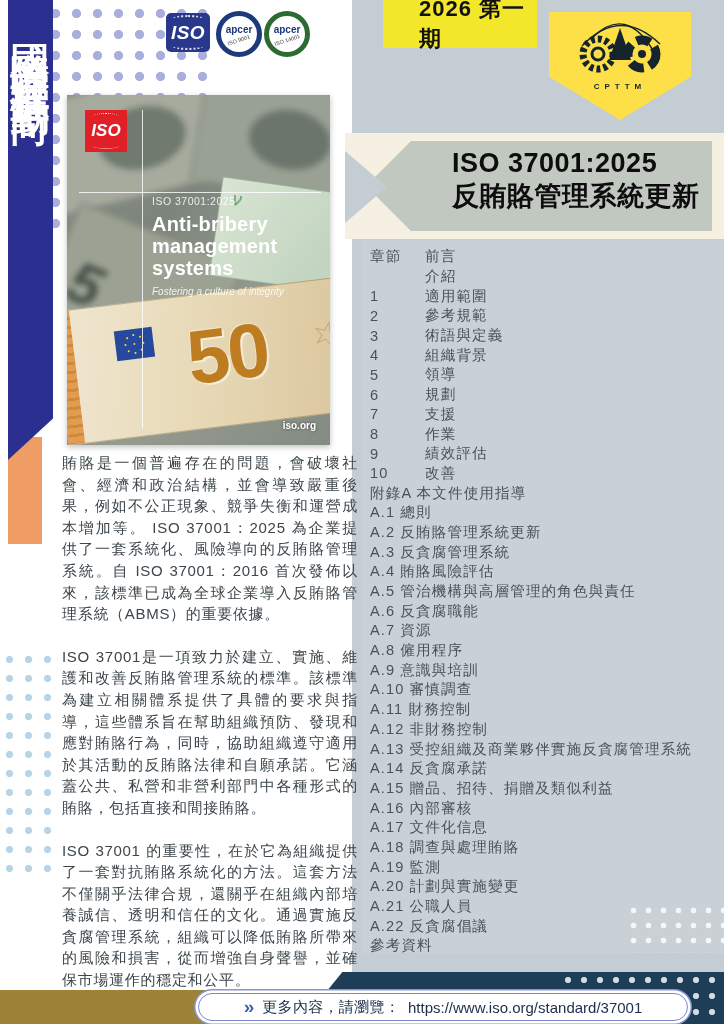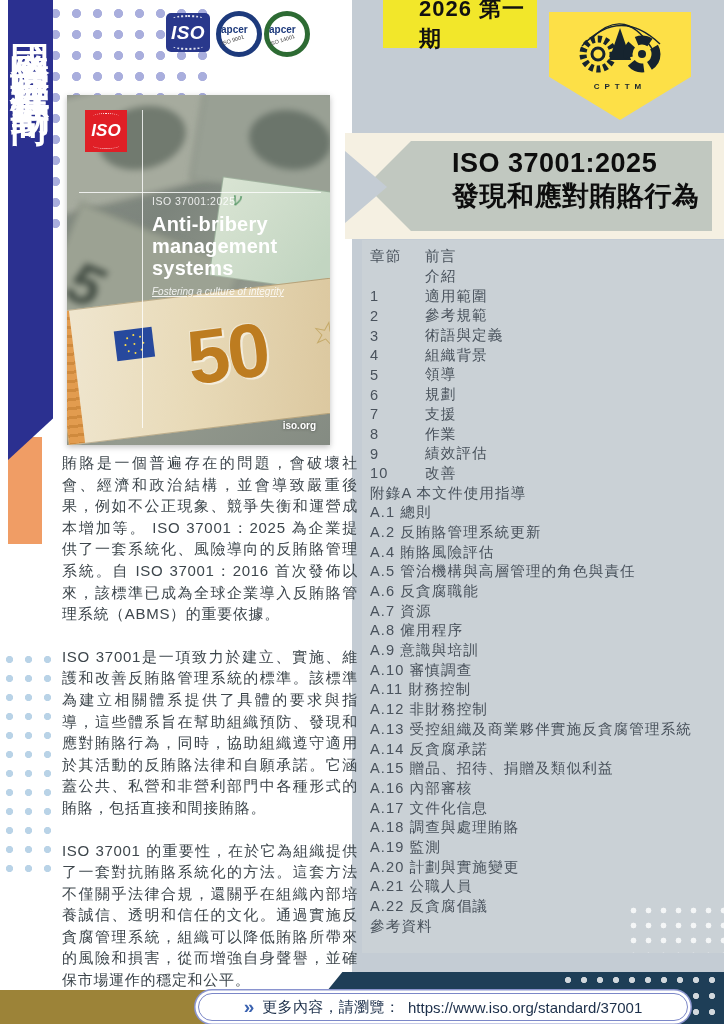--- a/index.html
+++ b/index.html
@@ -28,21 +28,21 @@
   .orange-block{position:absolute;left:8px;top:437px;width:34px;height:107px;
     background:#f09d65;z-index:2;}
   
   .iso-top-logo{position:absolute;left:166px;top:13px;width:44px;height:39px;z-index:4;
     background:#29388c;border-radius:5px;color:#fff;display:flex;align-items:center;justify-content:center;
     font-weight:bold;font-style:italic;font-size:19px;letter-spacing:.5px;}
   .iso-top-logo .arc{position:absolute;left:7px;width:30px;height:7px;border-radius:50%;}
   .iso-top-logo .arc.t{top:2px;border-top:2px dotted rgba(255,255,255,.85);}
   .iso-top-logo .arc.b{bottom:2px;border-bottom:2px dotted rgba(255,255,255,.85);}
   .apcer{position:absolute;top:11px;width:46px;height:46px;border-radius:50%;z-index:4;
-    background:#fff;display:flex;flex-direction:column;align-items:flex-start;justify-content:center;}
+    background:#fff;display:flex;flex-direction:column;align-items:center;justify-content:center;}
   .apcer.blue{left:216px;border:5px solid #1d3a7c;}
   .apcer.green{left:264px;border:5px solid #2d6b33;}
   .apcer .nm{font-size:10px;font-weight:bold;color:#1d3a7c;line-height:10px;}
   .apcer .ct{font-size:5.5px;color:#444;transform:rotate(-18deg);margin-top:2px;}
   
   .cover{position:absolute;left:67px;top:95px;width:263px;height:350px;z-index:3;
     overflow:hidden;background:linear-gradient(135deg,#8b9288 0%,#7c847c 35%,#959b8f 65%,#848b82 100%);
     box-shadow:0 2px 6px rgba(0,0,0,.25);}
   .bill{position:absolute;filter:blur(3px);border:1px solid rgba(60,70,60,.5);}
   .bill .oval{position:absolute;left:50%;top:50%;transform:translate(-50%,-50%);
@@ -71,21 +71,21 @@
   .cover .vline{position:absolute;left:75px;top:15px;width:1px;height:318px;background:rgba(255,255,255,.8);}
   .cover .hline{position:absolute;left:12px;top:97px;width:242px;height:1px;background:rgba(255,255,255,.8);}
   .iso-red{position:absolute;left:18px;top:15px;width:42px;height:42px;background:#e01f26;z-index:5;
     color:#fff;display:flex;align-items:center;justify-content:center;font-weight:bold;font-style:italic;font-size:17px;}
   .iso-red .arc{position:absolute;left:8px;width:26px;height:6px;border-radius:50%;}
   .iso-red .arc.t{top:3px;border-top:1.5px dotted rgba(255,255,255,.9);}
   .iso-red .arc.b{bottom:3px;border-bottom:1.5px dotted rgba(255,255,255,.9);}
   .cover-text{position:absolute;left:85px;top:100px;z-index:5;color:#fff;}
   .cover-text .code{font-size:10.5px;color:rgba(255,255,255,.85);letter-spacing:.5px;margin-bottom:6px;}
   .cover-text .t{font-size:20px;line-height:22px;font-weight:bold;letter-spacing:.2px;}
-  .cover-text .tag{margin-top:7px;font-size:10px;font-style:italic;color:rgba(255,255,255,.85);text-decoration:underline;}
+  .cover-text .tag{margin-top:7px;font-size:10px;font-style:italic;color:rgba(255,255,255,.85);}
   .cover .site{position:absolute;right:14px;bottom:14px;color:#fff;font-weight:bold;font-size:10px;z-index:5;
     text-shadow:0 0 3px rgba(0,0,0,.5);}
   
   .right-panel{position:absolute;left:352px;top:0;width:372px;height:975px;background:#c4ccd4;z-index:2;}
   .issue-badge{position:absolute;left:383px;top:0;width:154px;height:48px;background:#f2e72a;z-index:4;
     display:flex;align-items:center;justify-content:center;font-size:22px;font-weight:bold;color:#111;letter-spacing:1px;padding-left:36px;}
   .pentagon{position:absolute;left:549px;top:12px;width:142px;height:108px;background:#fde047;z-index:4;
     clip-path:polygon(0 0,100% 0,100% 60%,50% 100%,0 60%);display:flex;flex-direction:column;align-items:center;}
   .pentagon .lttrs{font-size:8px;letter-spacing:5px;color:#16242f;font-weight:bold;margin-top:-2px;}
   
@@ -199,21 +199,21 @@
       <div class="tag">Fostering a culture of integrity</div>
     </div>
     <div class="site">iso.org</div>
   </div>
 
   <div class="head-band"></div>
   <div class="head-arrow"></div>
   <div class="head-notch"></div>
   <div class="head-text">
     <div>ISO 37001:2025</div>
-    <div>發現和應對賄賂行為</div>
+    <div>反賄賂管理系統更新</div>
   </div>
 
   <div class="toc-panel"></div>
   <div class="toc">
     <div>
 
         <div class="toc-row">
           <span class="toc-no">章節</span>
           <span class="toc-title">前言</span>
         </div>
@@ -274,20 +274,21 @@
         </div>
       </div>
     <div>
 
         <div class="toc-line">附錄A 本文件使用指導</div>
 
         <div class="toc-line">A.1 總則</div>
 
         <div class="toc-line">A.2 反賄賂管理系統更新</div>
 
+        <div class="toc-line">A.3 反貪腐管理系統</div>
 
         <div class="toc-line">A.4 賄賂風險評估</div>
 
         <div class="toc-line">A.5 管治機構與高層管理的角色與責任</div>
 
         <div class="toc-line">A.6 反貪腐職能</div>
 
         <div class="toc-line">A.7 資源</div>
 
         <div class="toc-line">A.8 僱用程序</div>

